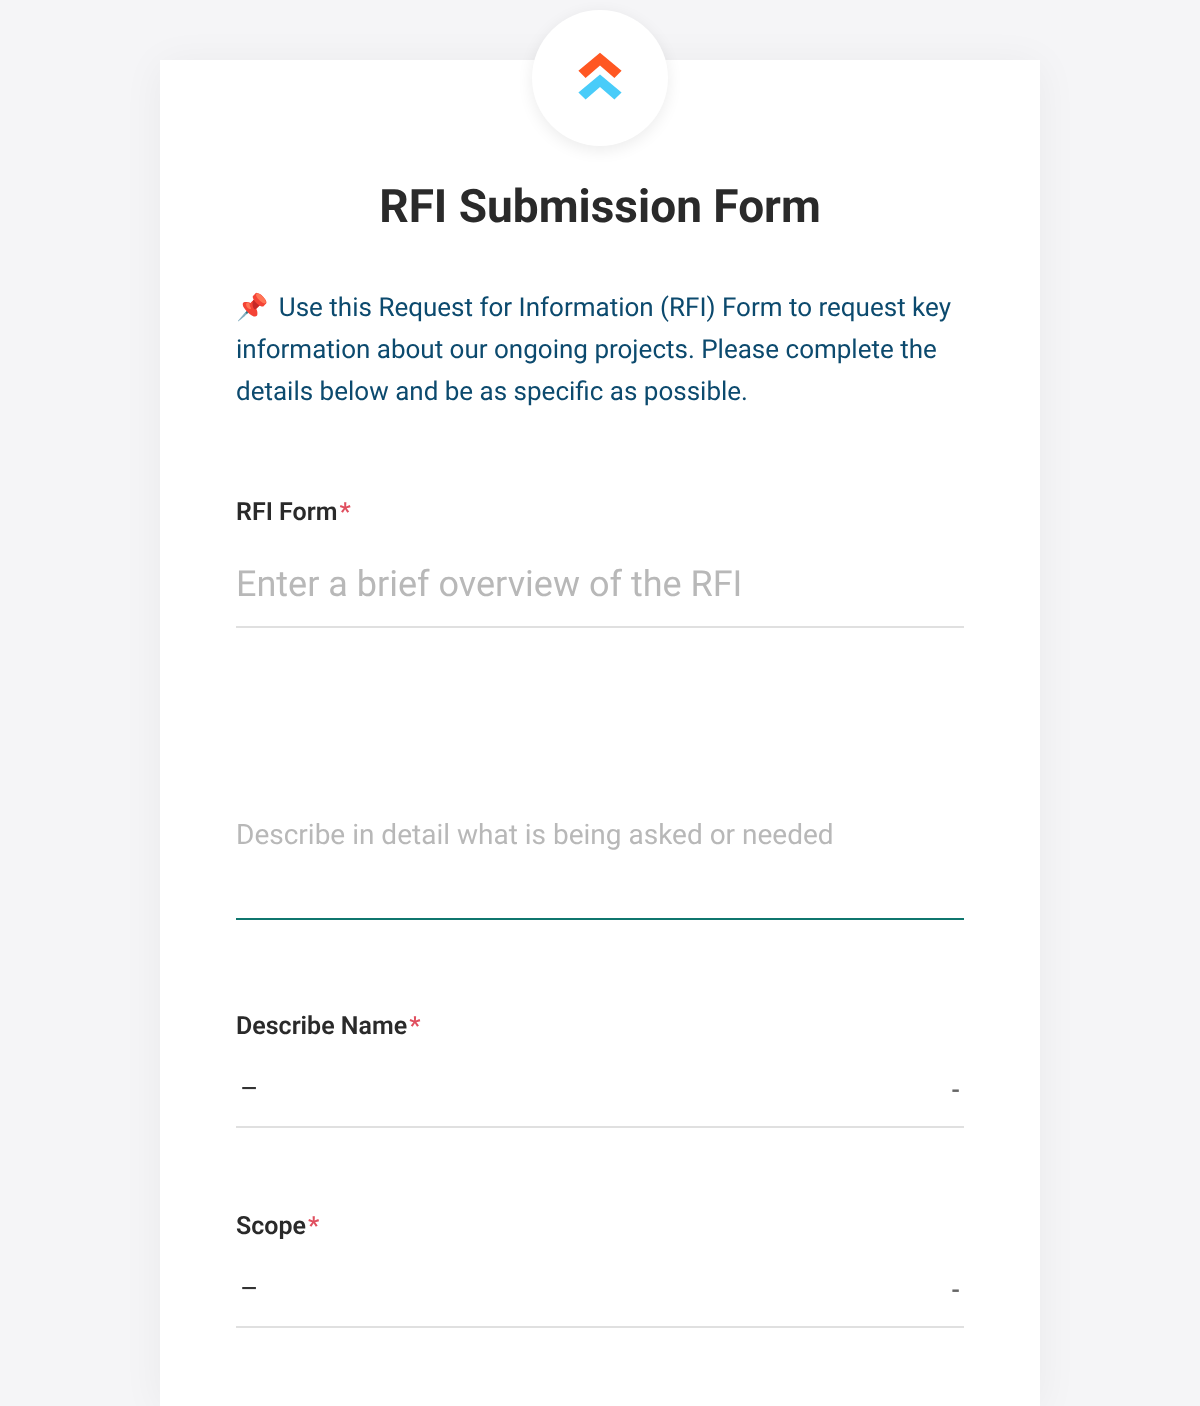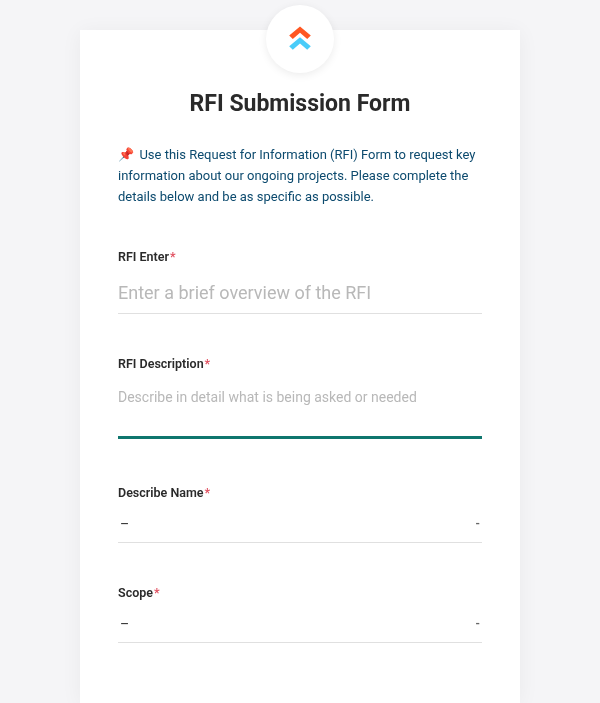--- a/index.html
+++ b/index.html
@@ -83,29 +83,30 @@
       color: #333;
       font-family: inherit;
       background: transparent;
     }
     .text-input::placeholder {
       color: #b8b8b8;
     }
     .textarea-input {
       width: 100%;
       border: none;
-      border-bottom: 3px solid #0f766e;
+      border-bottom: 1px solid #0f766e;
       font-size: 14px;
       padding: 6px 0 10px 0;
       outline: none;
       color: #ec4899;
       font-family: inherit;
       resize: none;
       min-height: 56px;
       background: transparent;
+      margin-top: 48px;
     }
     .textarea-input::placeholder {
       color: #b8b8b8;
     }
     .select-row {
       display: flex;
       justify-content: space-between;
       align-items: center;
       border-bottom: 1px solid #e0e0e0;
       padding: 4px 2px 10px 2px;
@@ -147,29 +148,26 @@
 
   <h1 class="form-title">RFI Submission Form</h1>
 
   <p class="intro-text">
     <span class="pin-emoji">📌</span>
     <span>Use this Request for Information (RFI) Form to request key information about our ongoing projects. Please complete the details below and be as specific as possible.</span>
   </p>
 
   <div class="field-group">
     <label class="field-label">
-      <span>RFI Enter</span><span class="required-star">*</span>
+      <span>RFI Form</span><span class="required-star">*</span>
     </label>
     <input type="text" class="text-input" placeholder="Enter a brief overview of the RFI" style="">
   </div>
 
   <div class="field-group">
-    <label class="field-label">
-      <span>RFI Description</span><span class="required-star">*</span>
-    </label>
     <textarea class="textarea-input" placeholder="Describe in detail what is being asked or needed" style=""></textarea>
   </div>
 
   <div class="field-group">
     <label class="field-label">
       <span>Describe Name</span><span class="required-star">*</span>
     </label>
     <div class="select-row">
       <span class="select-value">–</span>
       <span class="dash-icon">-</span>

